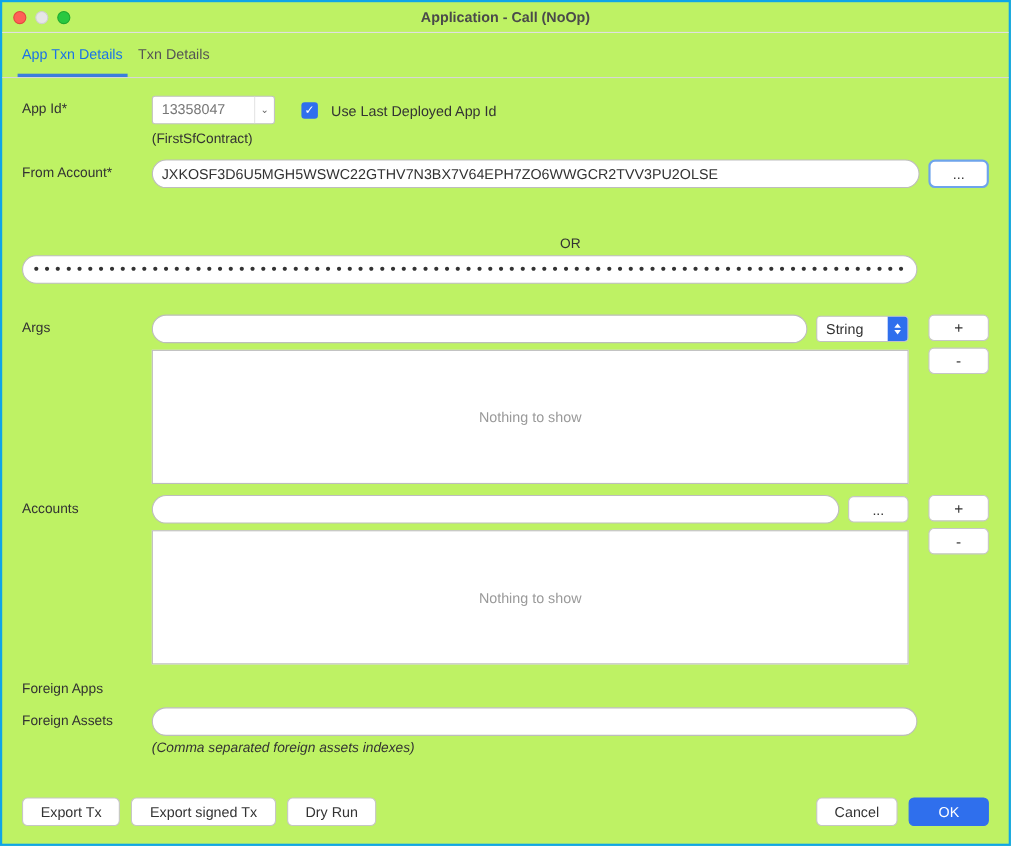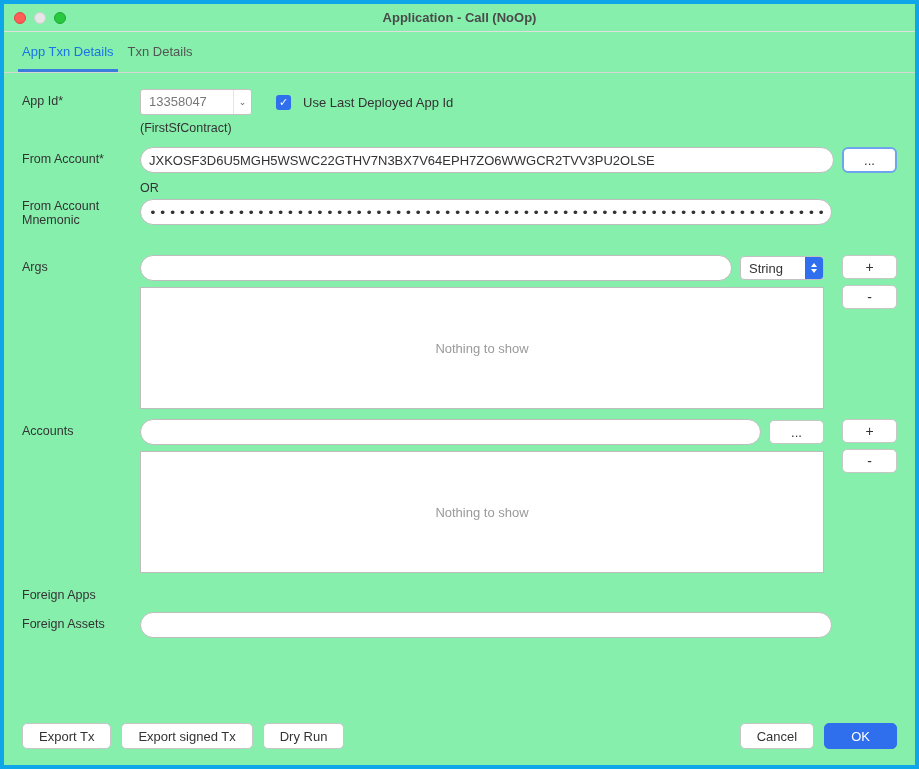--- a/index.html
+++ b/index.html
@@ -14,22 +14,22 @@
       width: 919px;
       height: 769px;
       overflow: hidden;
       color: #333;
     }
     .window {
       width: 100%;
       height: 100%;
       display: flex;
       flex-direction: column;
-      border: 4px solid #0ea5e9;
-      background: #86efac;
+      border: 2px solid #0ea5e9;
+      background: #bef264;
     }
     .titlebar {
       height: 28px;
       display: flex;
       align-items: center;
       padding: 0 8px;
       position: relative;
       border-bottom: 1px solid #e0e0e0;
     }
     .traffic-lights {
@@ -185,24 +185,25 @@
       border-radius: 5px;
       font-size: 14px;
       color: #333;
       cursor: pointer;
       display: flex;
       align-items: center;
       justify-content: center;
       flex-shrink: 0;
     }
     .or-sep {
-      text-align: left;
+      text-align: center;
       font-size: 12.5px;
       color: #333;
       padding: 8px 0 4px 0;
+      margin-top: 35px;
     }
     .select-mac {
       height: 24px;
       border: 1px solid #c2c2c2;
       border-radius: 4px;
       background: #fff;
       display: flex;
       align-items: center;
       width: 84px;
     }
@@ -328,21 +329,20 @@
       <div class="field-col">
         <div class="inline-row">
           <input class="text-input" value="JXKOSF3D6U5MGH5WSWC22GTHV7N3BX7V64EPH7ZO6WWGCR2TVV3PU2OLSE" style="">
           <div class="ellipsis-btn focused">...</div>
         </div>
         <div class="or-sep">OR</div>
       </div>
     </div>
 
     <div class="form-row">
-      <div class="label-col" style="padding-top:0;">From Account Mnemonic</div>
       <div class="field-col" style="padding-right:65px;">
         <input class="text-input pw" type="password" value="••••••••••••••••••••••••••••••••••••••••••••••••••••••••••••••••••••••••••••••••••••••••••••••••••••••••••••••••••••••••••••••••" style="">
       </div>
     </div>
 
     <div class="form-row gap-top">
       <div class="label-col">Args</div>
       <div class="field-col">
         <div class="args-row">
           <div class="args-main">
@@ -390,20 +390,21 @@
     </div>
 
     <div class="form-row" style="margin-top:8px;">
       <div class="label-col">Foreign Apps</div>
     </div>
 
     <div class="form-row" style="margin-top:6px;">
       <div class="label-col">Foreign Assets</div>
       <div class="field-col" style="padding-right:65px;">
         <input class="text-input" style="">
+        <div class="hint">(Comma separated foreign assets indexes)</div>
       </div>
     </div>
 
   </div>
 
   <div class="footer">
     <button class="btn">Export Tx</button>
     <button class="btn">Export signed Tx</button>
     <button class="btn">Dry Run</button>
     <div class="spacer"></div>

